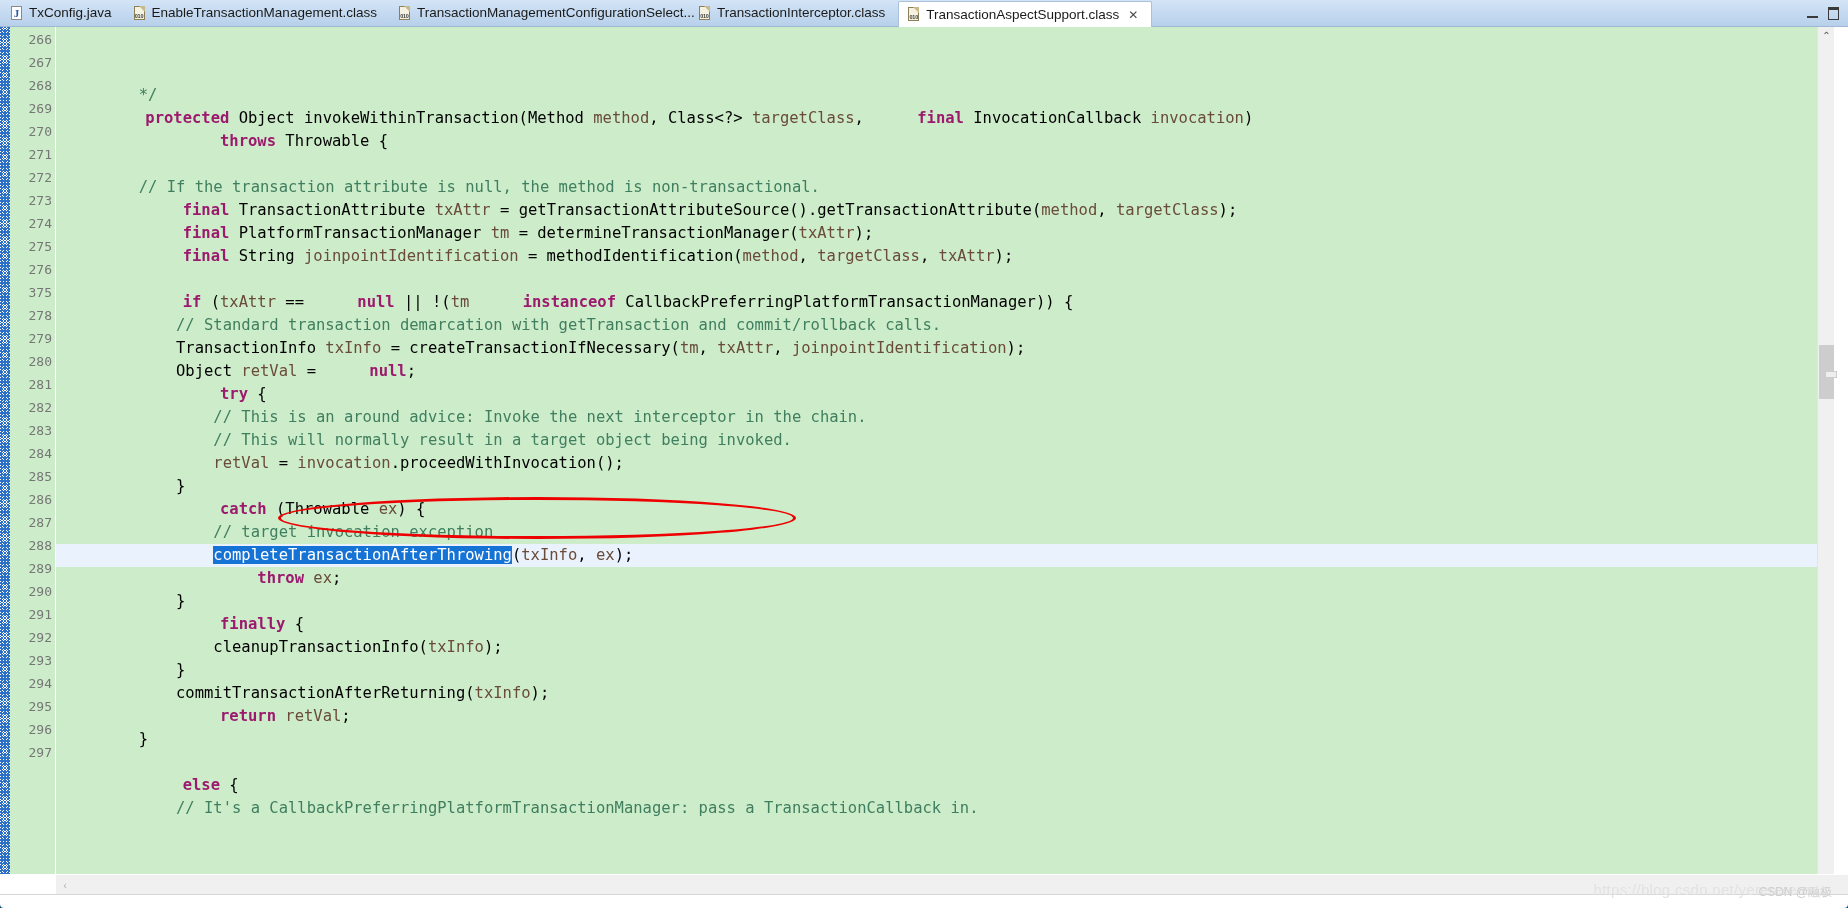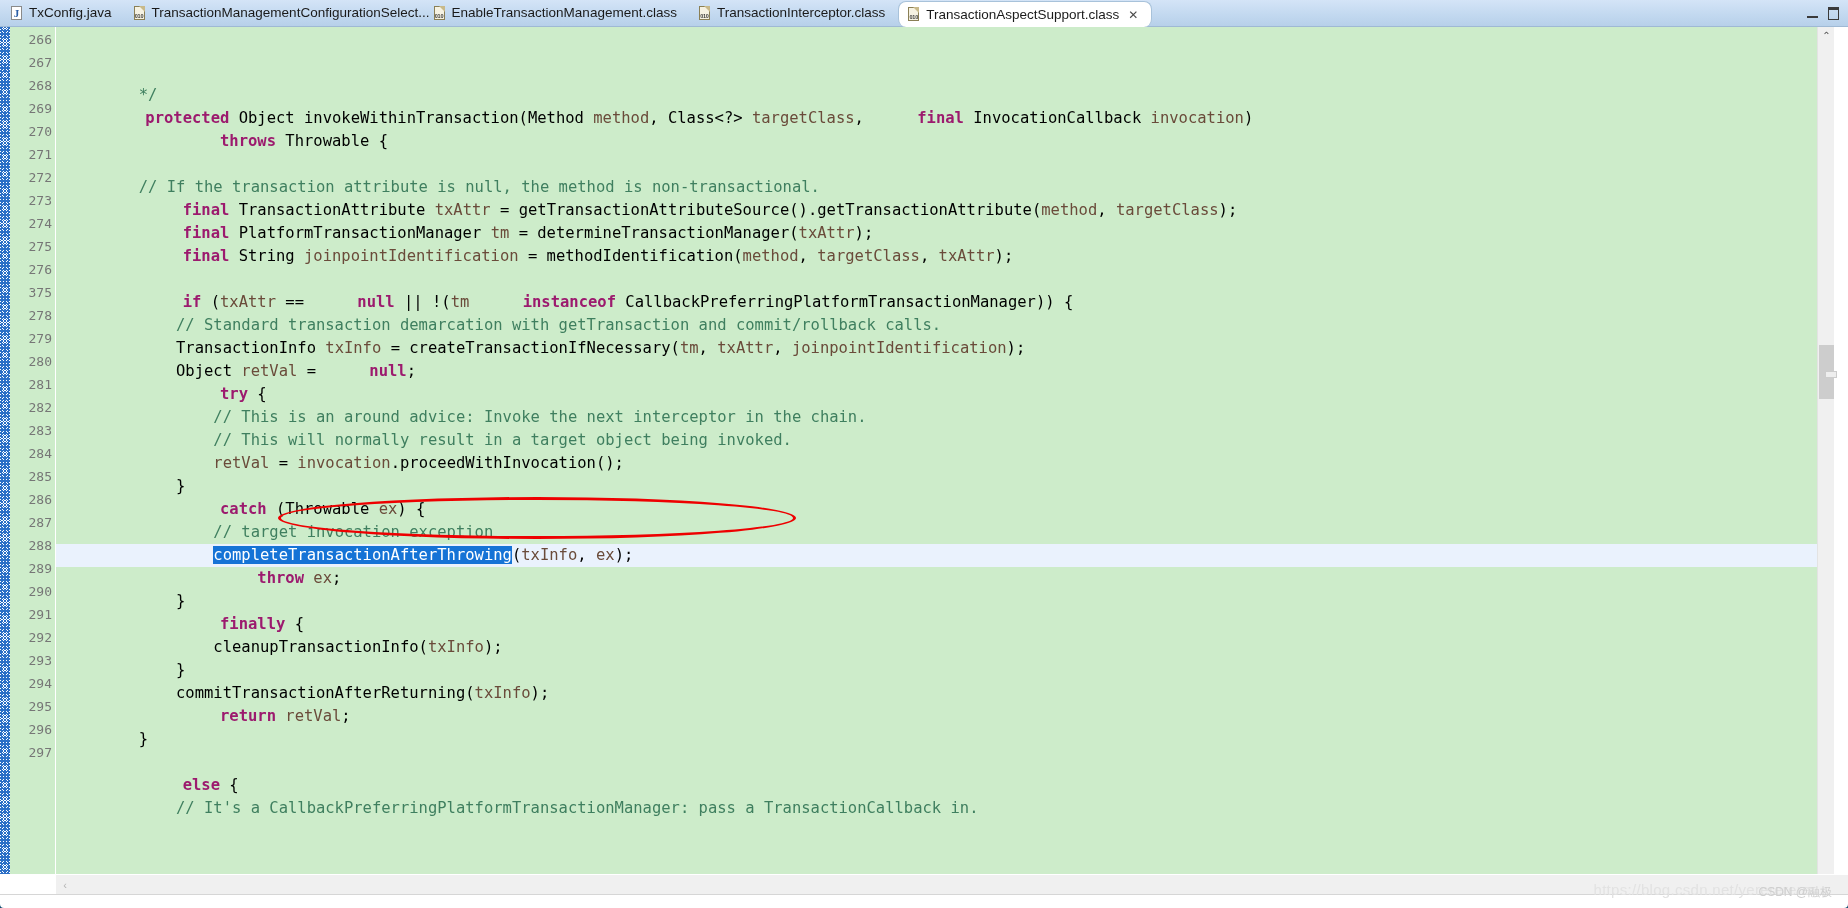--- a/index.html
+++ b/index.html
@@ -54,21 +54,20 @@
   .tab.active {
     background: #ffffff;
     border-left: 1px solid #a8c2da;
     border-right: 1px solid #a8c2da;
     border-top: 1px solid #a8c2da;
     border-top-left-radius: 2px;
     border-top-right-radius: 2px;
     margin-top: 1px;
     margin-bottom: -1px;
     box-shadow: 0 0 0 0 transparent;
-    border-radius: 8px;
   }
   .tab-label { line-height: 1; }
   .tab-close {
     font-size: 12px;
     color: #4a4a4a;
     margin-left: 4px;
     line-height: 1;
   }
 
   
@@ -326,27 +325,27 @@
   <div class="tabbar">
     <div id="tabs-host" style="display:flex; align-items:stretch;">
         <div class="tab">
           <span class="ico ico-java"></span>
           <span class="tab-label">TxConfig.java</span>
         </div>
         <div class="tab">
           <span class="ico ico-class">
             <span class="corner"></span>
           </span>
-          <span class="tab-label">TransactionManagementConfigurationSelect...</span>
+          <span class="tab-label">EnableTransactionManagement.class</span>
         </div>
         <div class="tab">
           <span class="ico ico-class">
             <span class="corner"></span>
           </span>
-          <span class="tab-label">EnableTransactionManagement.class</span>
+          <span class="tab-label">TransactionManagementConfigurationSelect...</span>
         </div>
         <div class="tab">
           <span class="ico ico-class">
             <span class="corner"></span>
           </span>
           <span class="tab-label">TransactionInterceptor.class</span>
         </div>
         <div class="tab active">
           <span class="ico ico-class">
             <span class="corner"></span>

